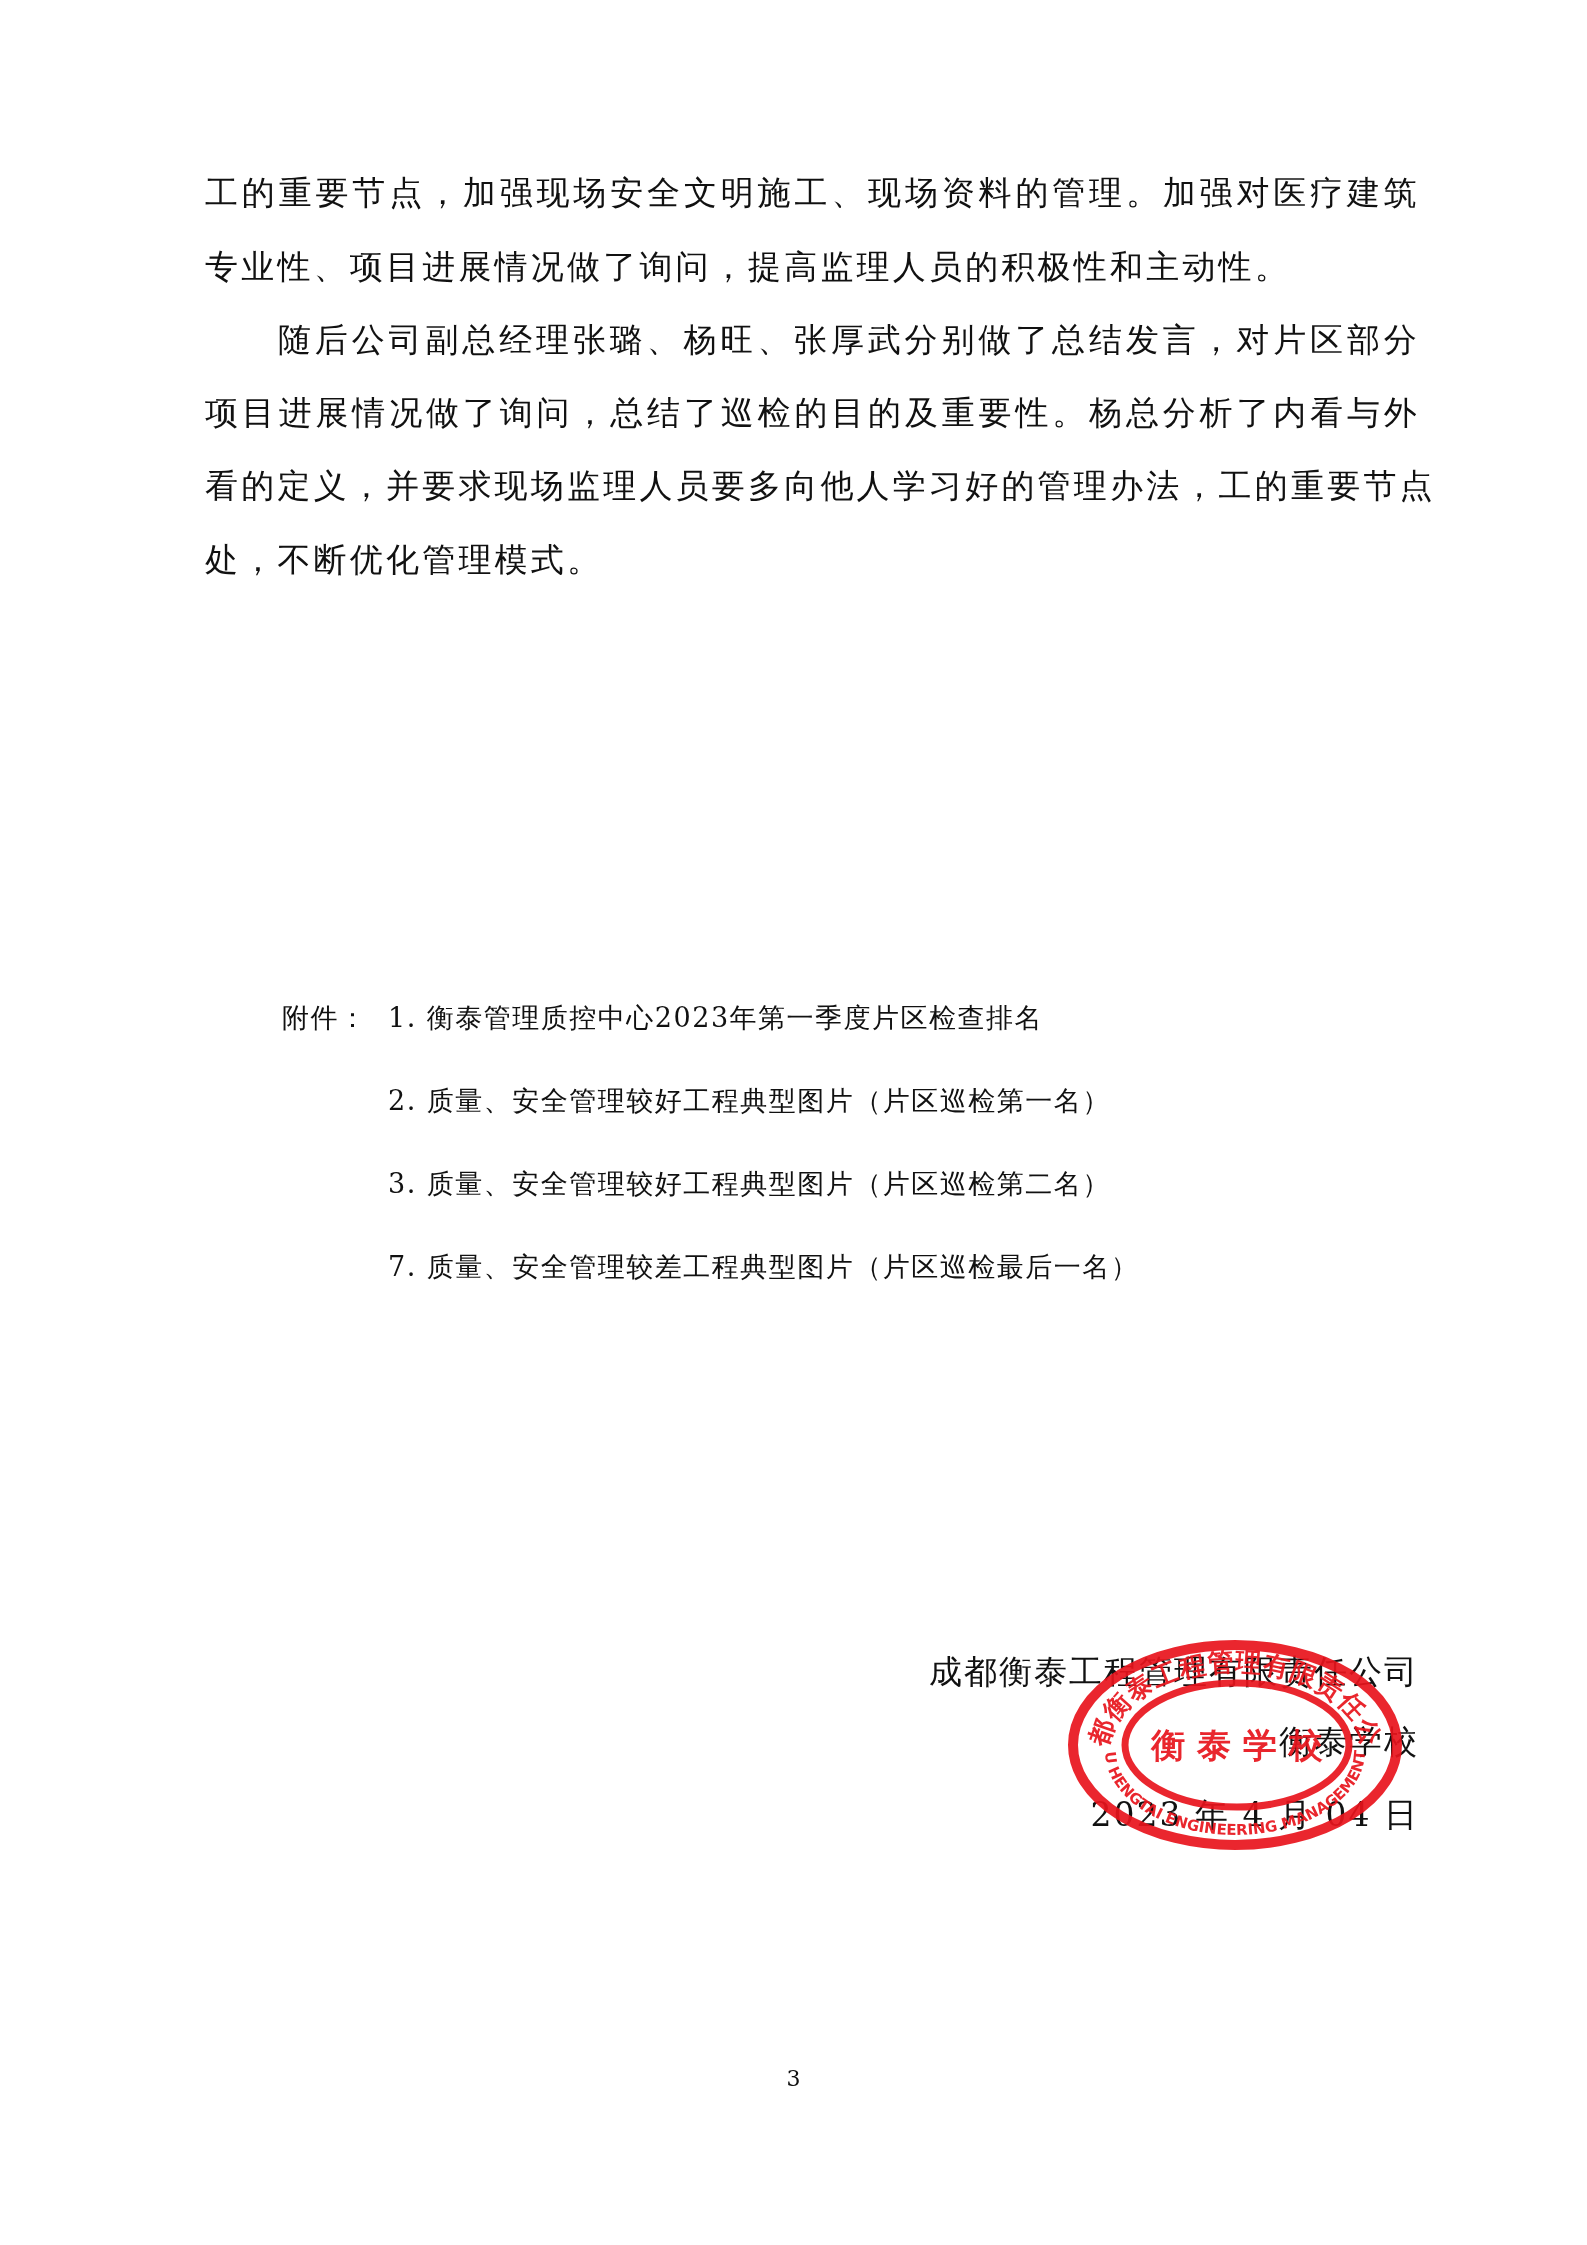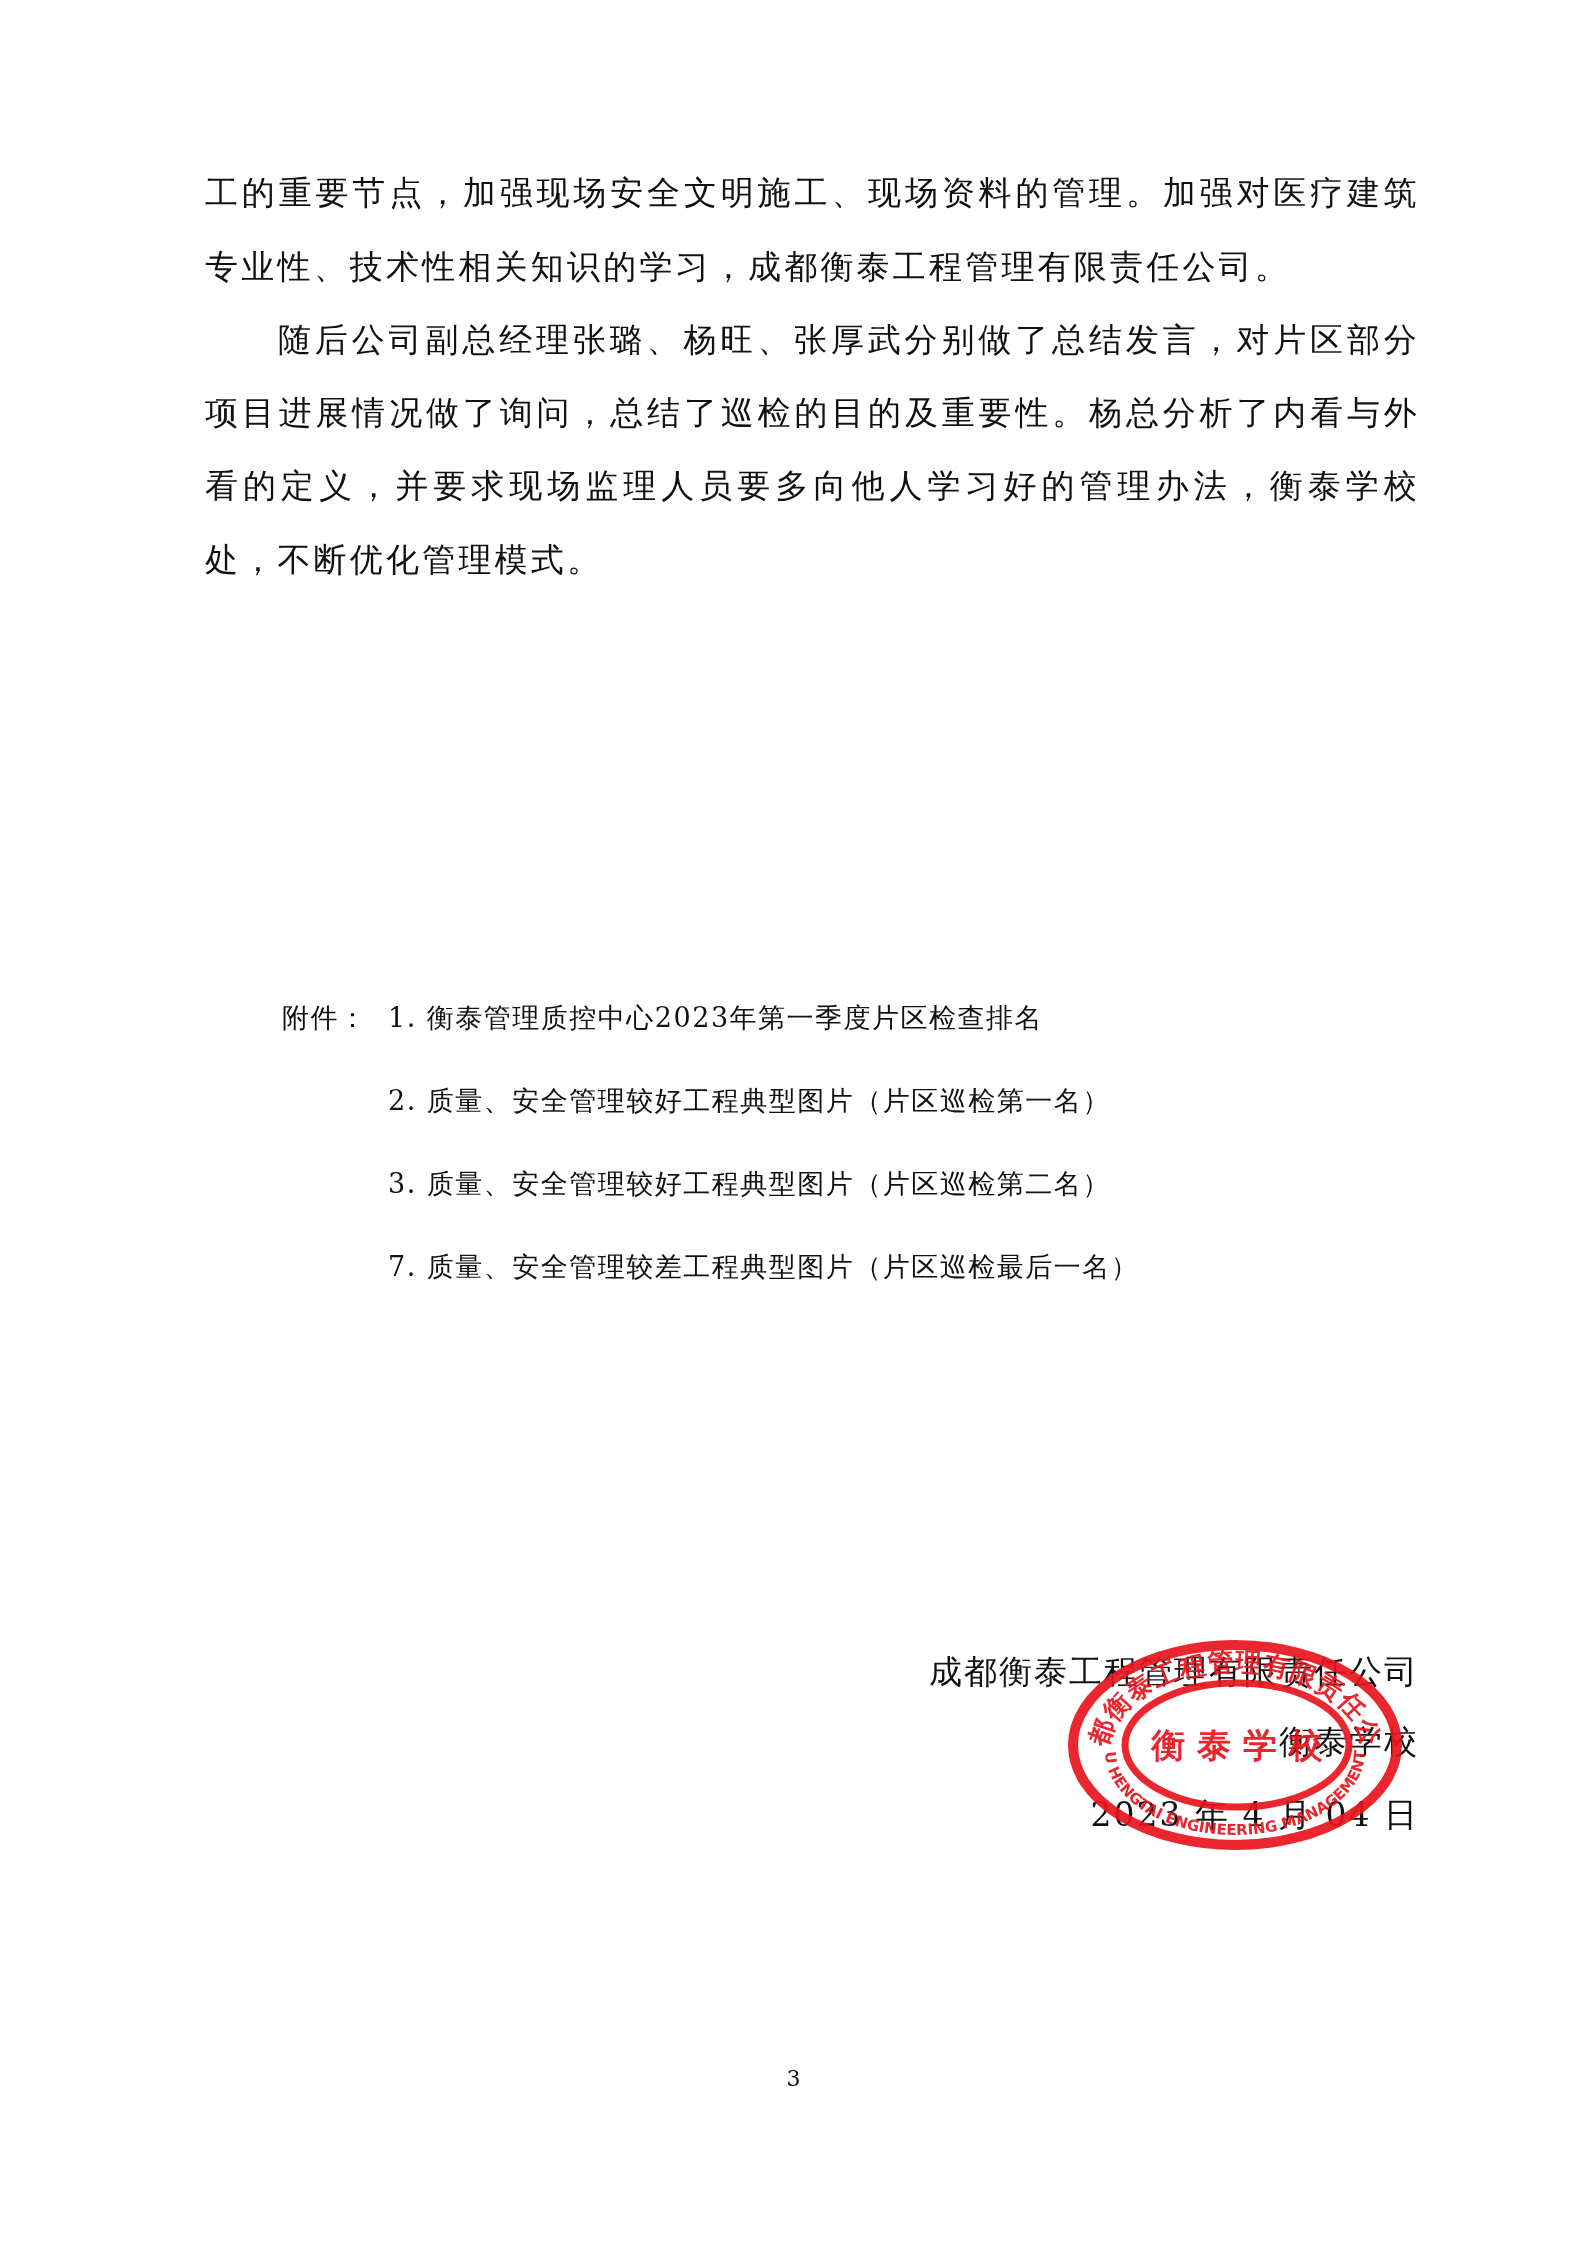--- a/index.html
+++ b/index.html
@@ -17,25 +17,25 @@
   .page-num { position:absolute; left:0; width:1587px; top:2066px; text-align:center; font-size:22px; }
   .seal { position:absolute; left:1065px; top:1633px; width:340px; height:218px; pointer-events:none; }
   .seal svg { width:100%; height:100%; }
 </style>
 </head>
 <body>
 
 <div class="page">
 
   <div class="body-line justify" style="top:173px;">工的重要节点，加强现场安全文明施工、现场资料的管理。加强对医疗建筑</div>
-  <div class="body-line" style="top:247px;">专业性、技术性相关知识的学习，成都衡泰工程管理有限责任公司。</div>
+  <div class="body-line" style="top:247px;">专业性、项目进展情况做了询问，提高监理人员的积极性和主动性。</div>
 
   <div class="body-line indent" style="top:320px; width:1142px; text-align:justify; text-align-last:justify;">随后公司副总经理张璐、杨旺、张厚武分别做了总结发言，对片区部分</div>
   <div class="body-line justify" style="top:393px;">项目进展情况做了询问，总结了巡检的目的及重要性。杨总分析了内看与外</div>
-  <div class="body-line justify" style="top:466px;">看的定义，并要求现场监理人员要多向他人学习好的管理办法，衡泰学校</div>
+  <div class="body-line justify" style="top:466px;">看的定义，并要求现场监理人员要多向他人学习好的管理办法，工的重要节点</div>
   <div class="body-line" style="top:540px;">处，不断优化管理模式。</div>
 
   <div class="attach attach-label" style="top:998px;">附件：</div>
   <div class="attach attach-item" style="top:998px;">1. 衡泰管理质控中心2023年第一季度片区检查排名</div>
   <div class="attach attach-item" style="top:1081px;">2. 质量、安全管理较好工程典型图片（片区巡检第一名）</div>
   <div class="attach attach-item" style="top:1164px;">3. 质量、安全管理较好工程典型图片（片区巡检第二名）</div>
   <div class="attach attach-item" style="top:1247px;">7. 质量、安全管理较差工程典型图片（片区巡检最后一名）</div>
 
   <div class="sig" style="top:1652px;">成都衡泰工程管理有限责任公司</div>
   <div class="sig" style="top:1722px;">衡泰学校</div>

